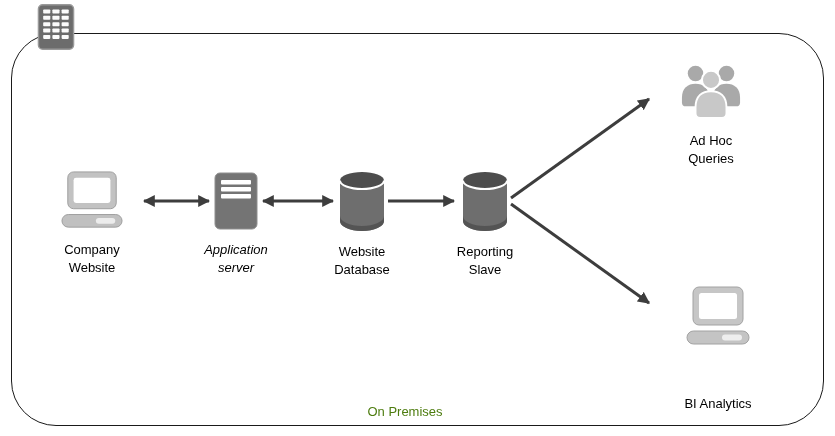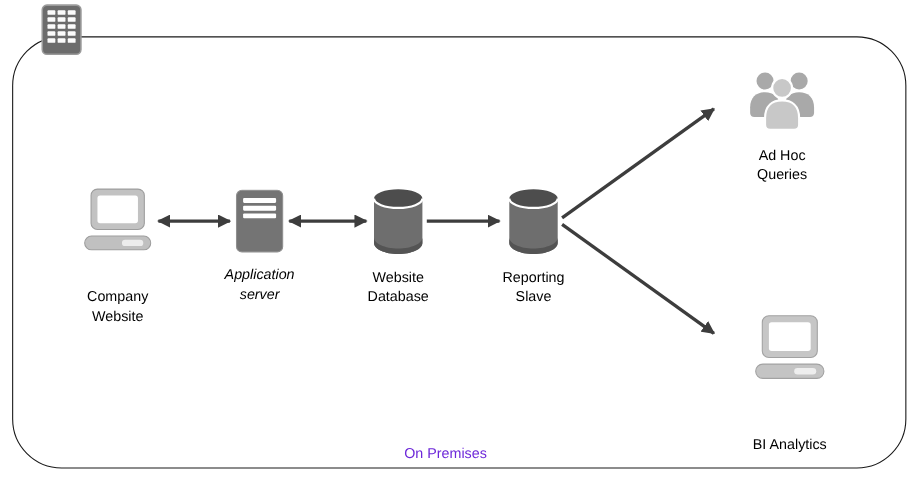--- a/index.html
+++ b/index.html
@@ -25,21 +25,21 @@
     border-radius: 45px;
     background: transparent;
   }
   .boundary-label {
     position: absolute;
     left: 330px;
     top: 404px;
     width: 150px;
     text-align: center;
     font-size: 13px;
-    color: #6d28d9;
+    color: #4d7c0f;
   }
   .corner-icon {
     position: absolute;
     left: 37px;
     top: 3px;
     width: 38px;
     height: 48px;
   }
   .edges-svg {
     position: absolute;
@@ -101,21 +101,21 @@
         <path d="M0,0 L10,5 L0,10 z" fill="#3d3d3d"></path>
       </marker>
     </defs>
     <path d="M144 201 H209" stroke="#3d3d3d" stroke-width="3" fill="none" marker-start="url(#ah)" marker-end="url(#ah)"></path>
     <path d="M263 201 H333" stroke="#3d3d3d" stroke-width="3" fill="none" marker-start="url(#ah)" marker-end="url(#ah)"></path>
     <path d="M388 201 H454" stroke="#3d3d3d" stroke-width="3" fill="none" marker-end="url(#ah)"></path>
     <path d="M511 198 L649 99" stroke="#3d3d3d" stroke-width="3" fill="none" marker-end="url(#ah)"></path>
     <path d="M511 204 L649 303" stroke="#3d3d3d" stroke-width="3" fill="none" marker-end="url(#ah)"></path>
   </svg>
 
-  <div class="node" style="left:57px; top:170px; width:100px;gap:20px;">
+  <div class="node" style="left:42px; top:170px; width:100px;">
     <svg class="icon" width="62" height="60" viewBox="0 0 64 60">
       <rect x="7" y="1" width="50" height="38" rx="6" fill="#c2c2c2" stroke="#9d9d9d" stroke-width="1"></rect>
       <rect x="13" y="7" width="38" height="26" rx="2.5" fill="#ffffff"></rect>
       <rect x="1" y="45" width="62" height="13" rx="6.5" fill="#c0c0c0" stroke="#9d9d9d" stroke-width="1"></rect>
       <rect x="36" y="48.5" width="20" height="6" rx="3" fill="#ececec"></rect>
     </svg>
     <div class="label" style="max-width:74px;">Company Website</div>
   </div>
 
   <div class="node" style="left:186px; top:172px; width:100px;">

